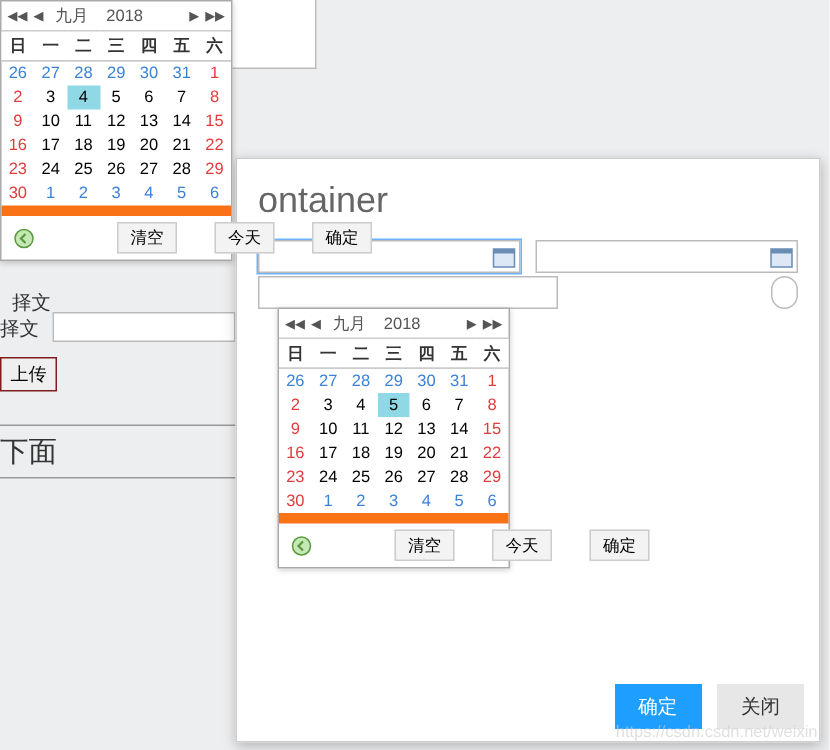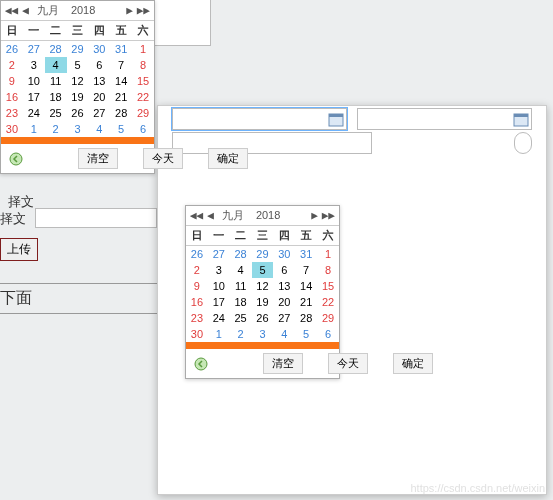--- a/index.html
+++ b/index.html
@@ -1,20 +1,20 @@
 <!DOCTYPE html>
 <html><head>
 <meta charset="utf-8">
 <style>
 *{box-sizing:border-box;margin:0;padding:0;font-family:Arial,"Microsoft YaHei",sans-serif;}
 body{width:553px;height:500px;background:#eceeef;position:relative;overflow:hidden;}
 .bg-input{position:absolute;background:#fff;border:1px solid #bbb;height:20px;}
 .bg-label{position:absolute;font-size:13px;color:#333;}
 .bg-btn{position:absolute;border:1px solid #7f1d1d;background:#efefef;font-size:12px;padding:2px 6px;}
-.bg-heading{position:absolute;font-size:16px;color:#333;border-top:1px solid #999;border-bottom:1px solid #999;padding:4px 0;}
+.bg-heading{position:absolute;font-size:19px;color:#333;border-top:1px solid #999;border-bottom:1px solid #999;padding:4px 0;}
 .modal{position:absolute;background:#fff;border:1px solid #ccc;box-shadow:0 2px 8px rgba(0,0,0,0.25);}
 .modal-close{position:absolute;top:8px;right:12px;cursor:pointer;color:#333;font-size:18px;}
 .modal-title{font-size:24px;color:#666;padding:14px 0 10px 0;}
 .modal-body{padding:0 14px;}
 .mb-row{display:flex;align-items:center;margin:2px 0;}
 .mb-input{flex:1;height:22px;border:1px solid #bbb;background:#fff;position:relative;}
 .mb-input.selected{outline:1px solid #6db3fd;}
 .cal-icon{position:absolute;right:2px;top:2px;width:16px;height:16px;}
 .cal-icon svg{width:16px;height:16px;}
 .gap{width:10px;}
@@ -52,20 +52,21 @@
 <div class="bg-heading" style="left:0;top:283px;width:160px;">下面</div>
 
 <div class="modal" style="left:157px;top:105px;width:390px;height:390px;">
   <span class="modal-close">
     <svg viewBox="0 0 16 16">
         <line x1="2" y1="2" x2="14" y2="14" stroke="#555" stroke-width="2"></line>
         <line x1="14" y1="2" x2="2" y2="14" stroke="#555" stroke-width="2"></line>
       </svg>
   </span>
   <div class="modal-body">
+    <div class="modal-title">ontainer</div>
     <div class="mb-row">
       <div class="mb-input selected">
         <span class="cal-icon">
           <svg viewBox="0 0 16 16">
               <rect x="1" y="3" width="14" height="12" fill="#dce8f5" stroke="#6a8db5"></rect>
               <rect x="1" y="3" width="14" height="3" fill="#6a8db5"></rect>
             </svg>
         </span>
       </div>
       <div class="gap"></div>
@@ -77,20 +78,24 @@
             </svg>
         </span>
       </div>
     </div>
     <div class="mb-row">
       <div class="mb-input" style="flex:0 0 200px;"></div>
       <div style="flex:1;"></div>
       <div class="mb-input" style="flex:0 0 18px;border-radius:9px;"></div>
     </div>
   </div>
+  <div class="modal-footer">
+    <span class="mf-btn mf-primary">确定</span>
+    <span class="mf-btn mf-default">关闭</span>
+  </div>
 </div>
 
 <div class="datepicker" id="dp-a" style="left:0;top:0;">
     <div class="dp-nav">
       <span class="dp-navbtn">◀◀</span>
       <span class="dp-navbtn">◀</span>
       <span class="dp-title"><span>九月</span><span>2018</span></span>
       <span class="dp-navbtn">▶</span>
       <span class="dp-navbtn">▶▶</span>
     </div>

